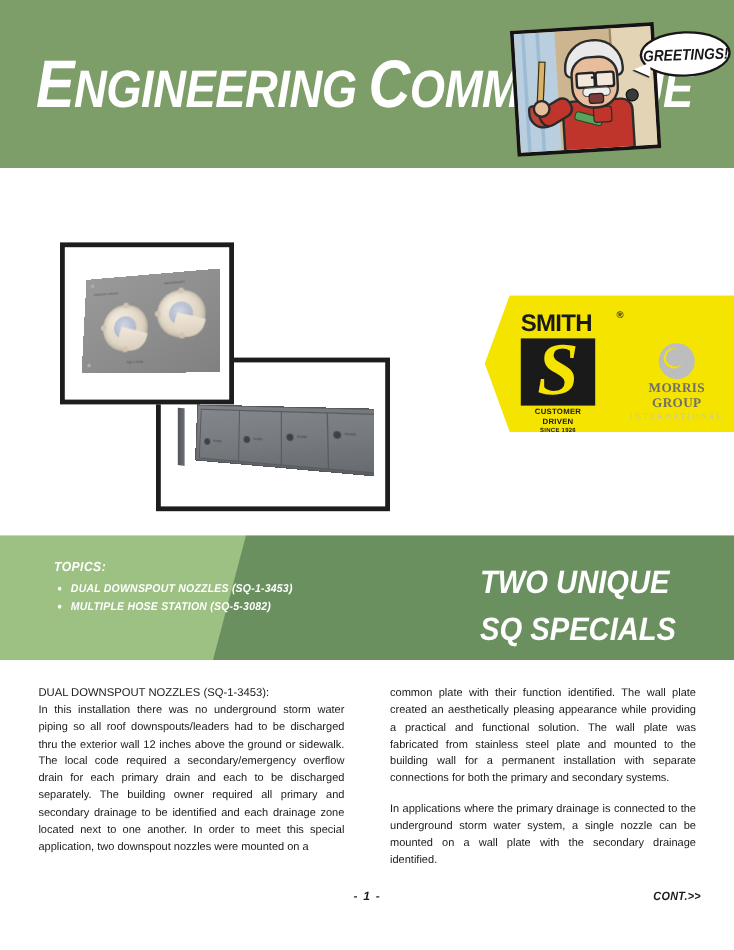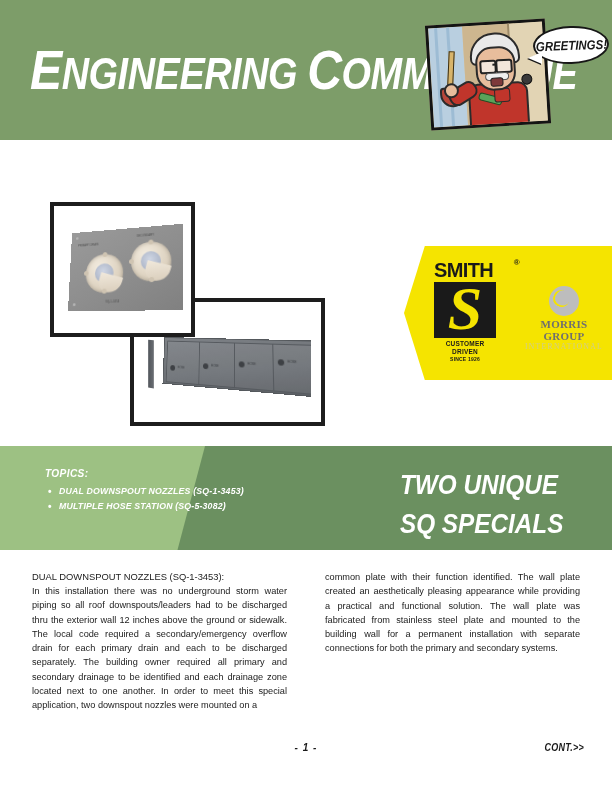--- a/index.html
+++ b/index.html
@@ -161,21 +161,21 @@
   .p2-hole{position:absolute;width:6px;height:6px;border-radius:50%;background:#3e4145;}
   .p2-txt{position:absolute;color:#3d4044;font-size:3px;}
   .p2-edge{
     position:absolute;left:4px;top:30px;width:6px;height:48px;
     background:linear-gradient(90deg,#50545a,#6b6f74);
     transform:perspective(280px) rotateY(-19deg) skewY(6deg);
   }
 
   
   .logopanel{
-    position:absolute;left:404px;top:246px;width:208px;height:134px;
+    position:absolute;left:404px;top:246px;width:208px;height:114px;
     background:#f5e400;
     clip-path:polygon(10% 0%, 100% 0%, 100% 100%, 10% 100%, 0% 50%);
     z-index:4;
   }
   .smith-block{position:absolute;left:30px;top:14px;width:76px;}
   .smith-word{
     font-weight:bold;font-size:20px;color:#1a1a1a;letter-spacing:-0.6px;
     line-height:1;position:relative;
   }
   .smith-reg{position:absolute;top:-1px;right:-9px;font-size:8px;font-weight:bold;}
@@ -398,19 +398,20 @@
     </div>
   </div>
 
   <div class="body-area">
     <div class="col colL">
       <h3>DUAL DOWNSPOUT NOZZLES (SQ-1-3453):</h3>
       <p>In this installation there was no underground storm water piping so all roof downspouts/leaders had to be discharged thru the exterior wall 12 inches above the ground or sidewalk. The local code required a secondary/emergency overflow drain for each primary drain and each to be discharged separately. The building owner required all primary and secondary drainage to be identified and each drainage zone located next to one another. In order to meet this special application, two downspout nozzles were mounted on a</p>
     </div>
     <div class="col colR">
       <p>common plate with their function identified. The wall plate created an aesthetically pleasing appearance while providing a practical and functional solution. The wall plate was fabricated from stainless steel plate and mounted to the building wall for a permanent installation with separate connections for both the primary and secondary systems.</p>
+      <p>In applications where the primary drainage is connected to the underground storm water system, a single nozzle can  be mounted on a wall plate with the secondary drainage identified.</p>
     </div>
   </div>
 
   <div class="pagenum">- 1 -</div>
   <div class="cont">CONT.&gt;&gt;</div>
 
 </div>
 
 </body></html>

